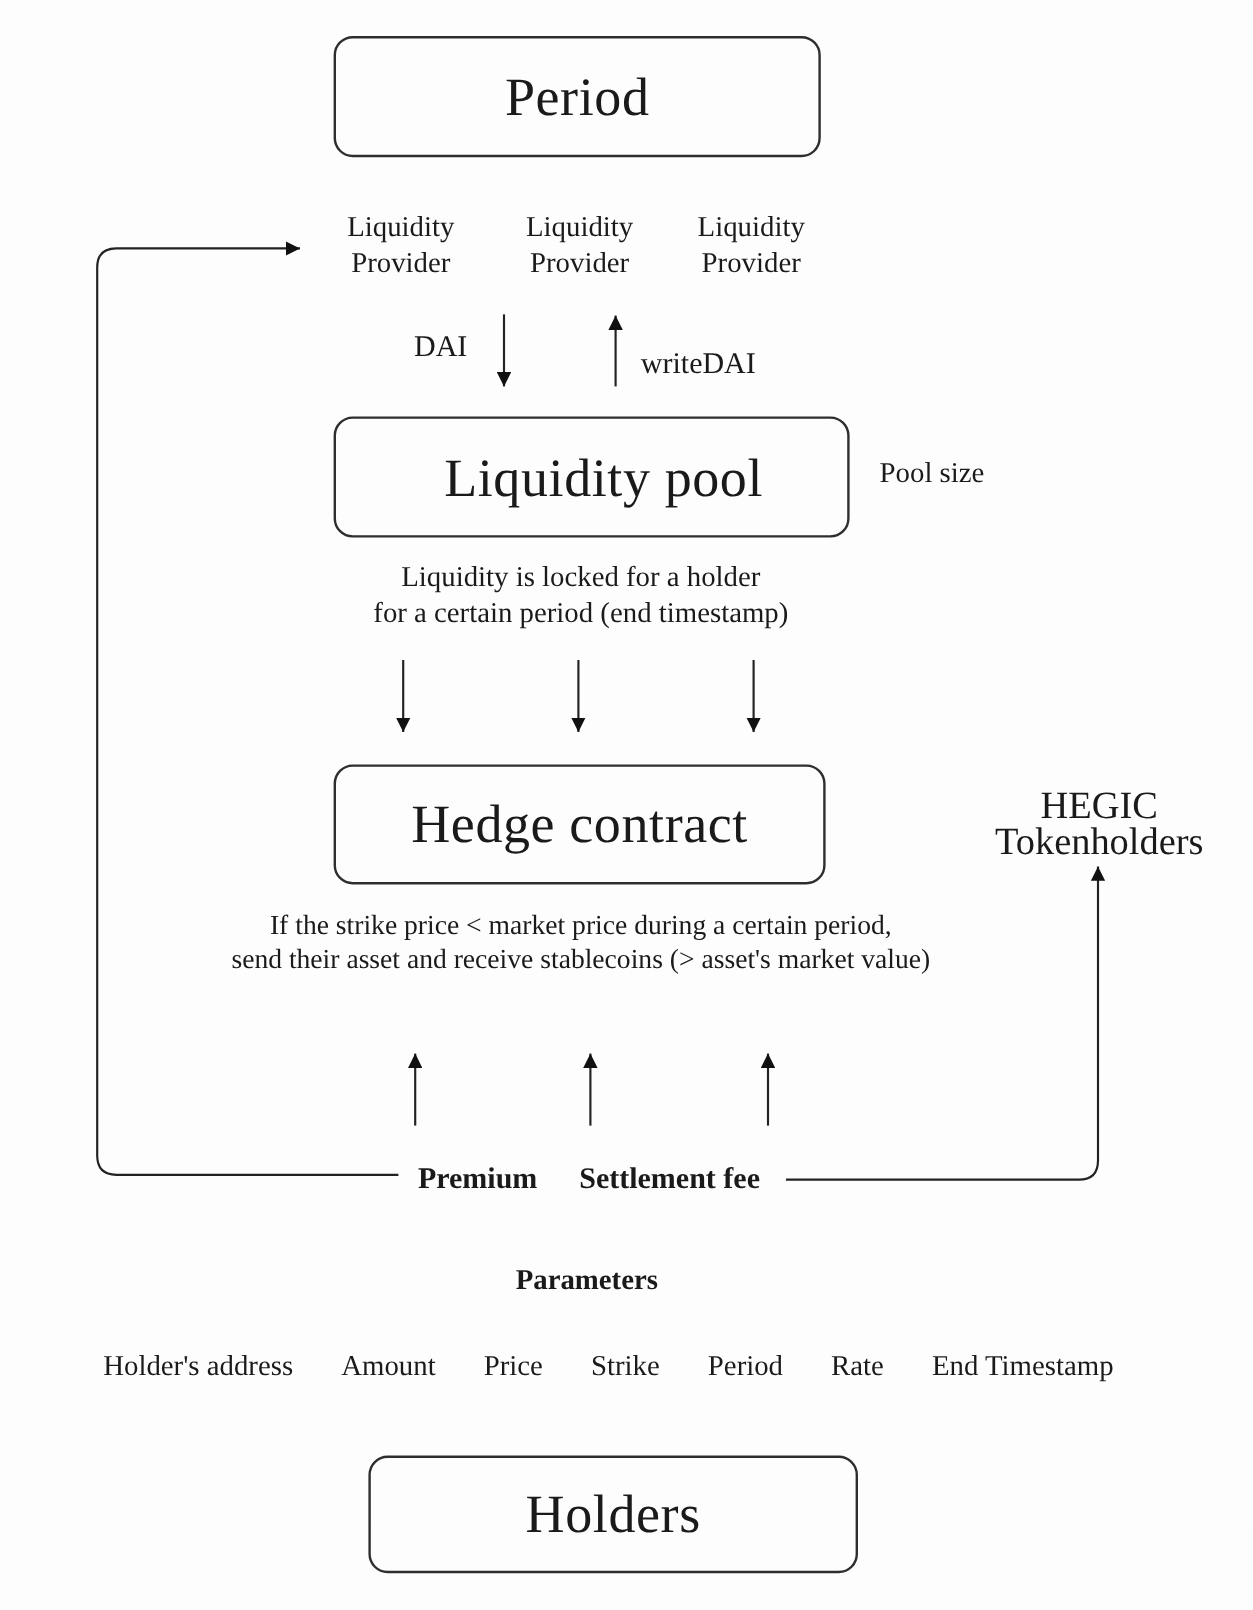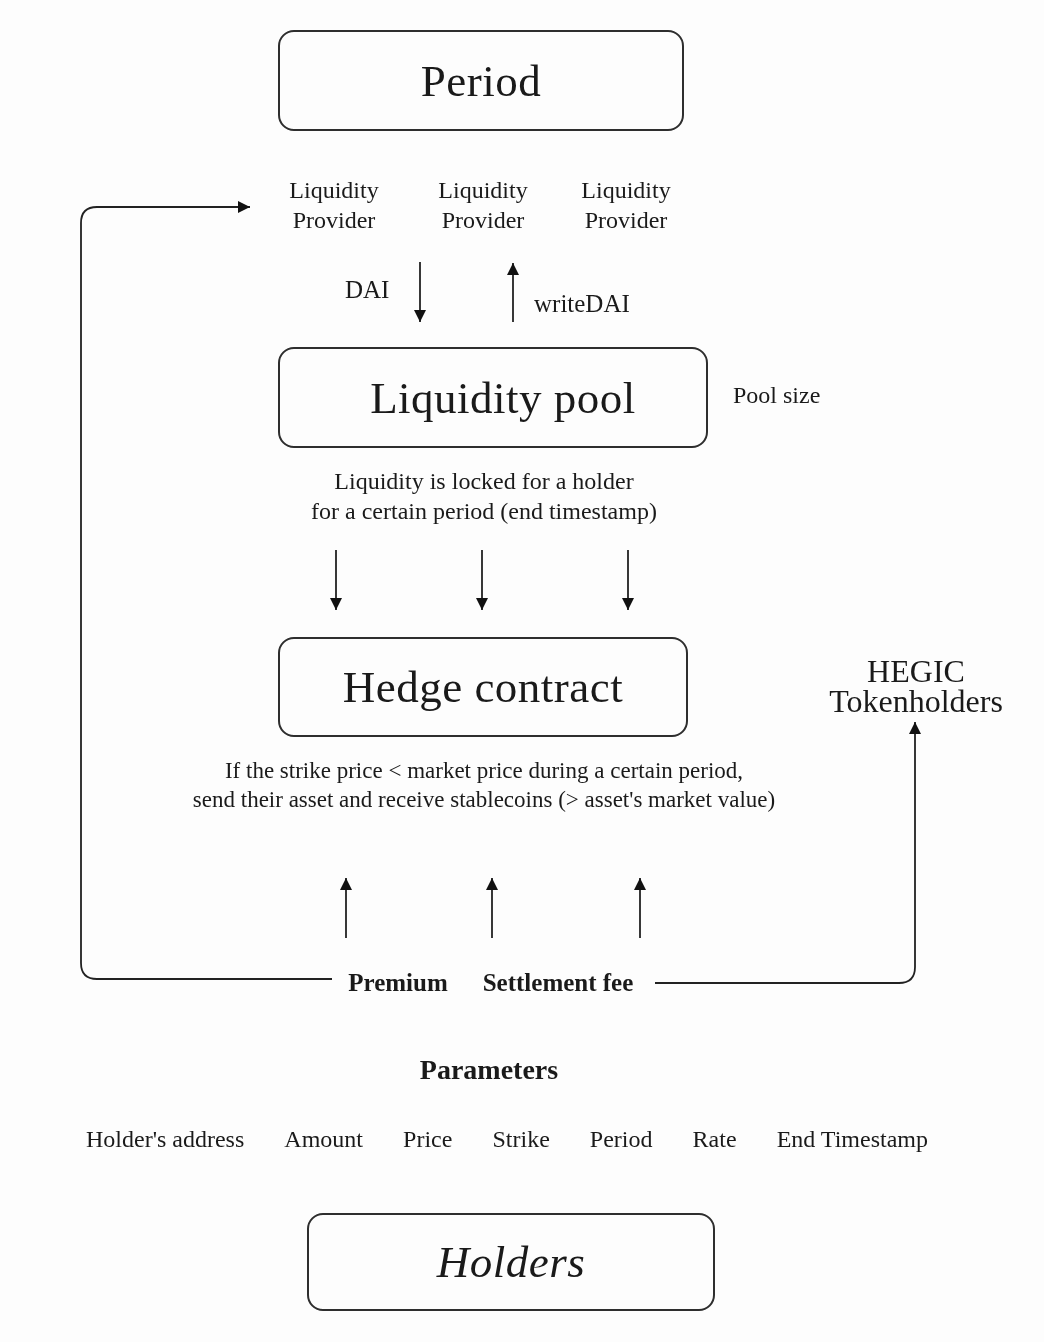--- a/index.html
+++ b/index.html
@@ -19,38 +19,38 @@
     border:2px solid #2e2e2e;
     border-radius:16px;
     background:#fdfdfd;
     display:flex;align-items:center;justify-content:center;
     font-size:45px;
     letter-spacing:0.5px;
   }
   .box-writers{left:278px;top:30px;width:402px;height:97px;}
   .box-pool{left:278px;top:347px;width:406px;height:97px;padding-left:20px;}
   .box-hedge{left:278px;top:637px;width:406px;height:96px;}
-  .box-holders{left:307px;top:1213px;width:404px;height:94px;font-style:italic;}
+  .box-holders{left:307px;top:1213px;width:404px;height:94px;}
   .lbl{position:absolute;width:max-content;}
   .center{transform:translateX(-50%);text-align:center;}
   .lp{font-size:24px;line-height:30px;}
   .lp1{left:334px;top:175px;}
   .lp2{left:483px;top:175px;}
   .lp3{left:626px;top:175px;}
   .flow-lbl{font-size:25px;}
   .dai{left:345px;top:276px;}
   .writedai{left:534px;top:278px;margin-top:12px;}
   .pool-size{left:733px;top:382px;font-size:24px;}
   .locked-note{left:484px;top:466px;font-size:24px;font-weight:normal;line-height:30px;}
   .hegic{left:916px;top:656px;font-size:32px;line-height:30px;}
   .release-note{left:484px;top:756px;font-size:23px;line-height:29px;}
   .fee-lbl{font-size:25px;font-weight:bold;}
   .premium{left:398px;top:969px;}
   .settlement{left:558px;top:969px;}
-  .params-title{left:489px;top:1054px;font-size:28px;font-weight:bold;}
+  .params-title{left:489px;top:1054px;font-size:24px;font-weight:bold;}
   .params-row{
     position:absolute;left:86px;top:1126px;width:842px;
     display:flex;justify-content:space-between;
     font-size:24px;
   }
   .line{display:block;}
 </style>
 </head>
 <body>
 

